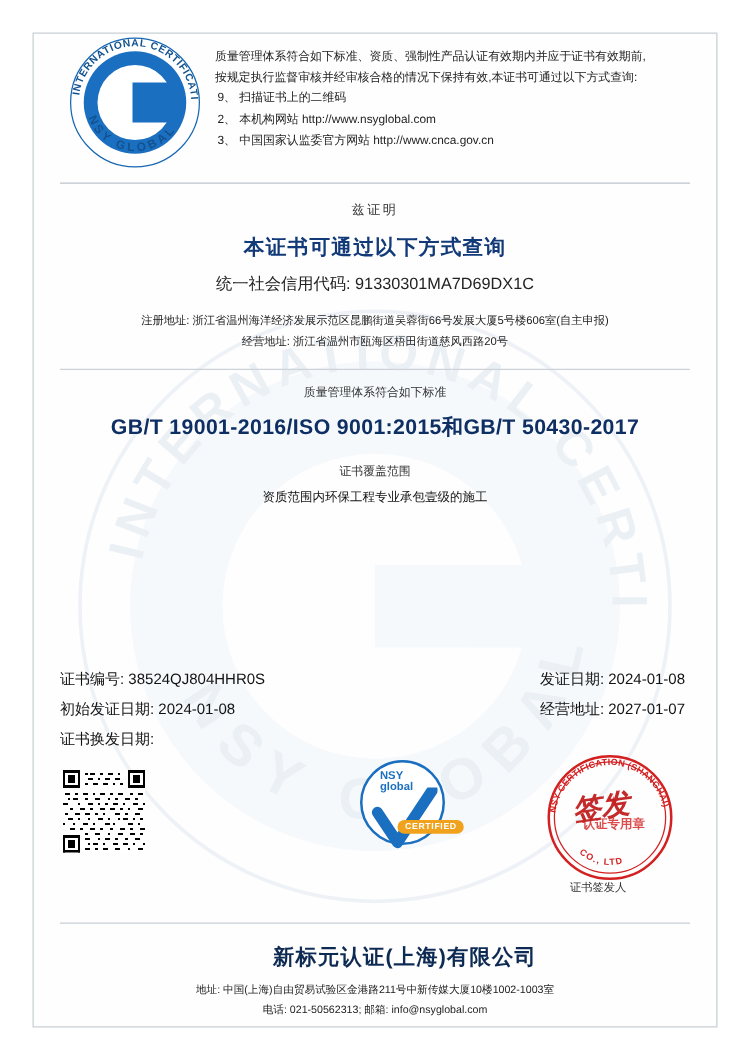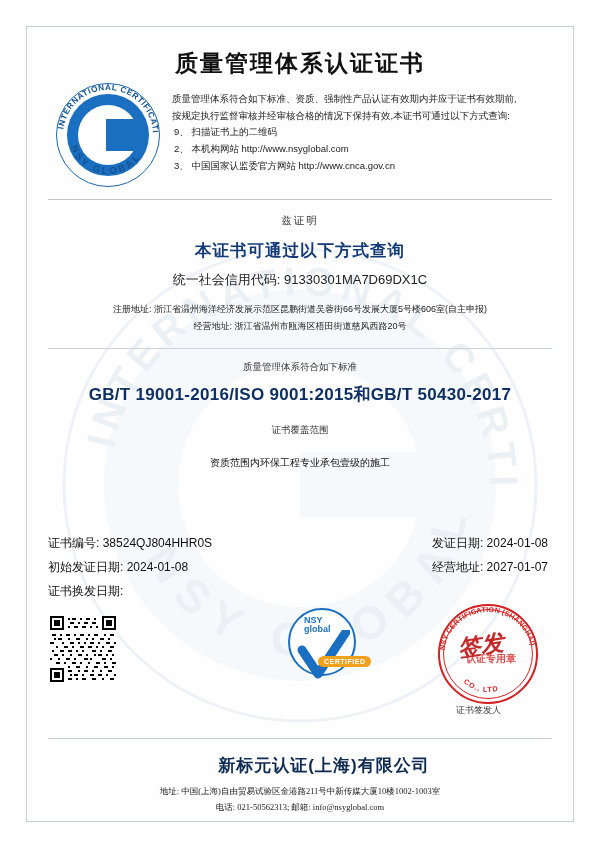--- a/index.html
+++ b/index.html
@@ -121,21 +121,21 @@
   .scope-label {
     text-align: center;
     font-size: 9.5px;
     color: #333;
     margin-top: 18px;
   }
   .scope-text {
     text-align: center;
     font-size: 10px;
     color: #111;
-    margin-top: 19px;
+    margin-top: 7px;
   }
   
   .dates {
     position: absolute;
     left: 0; top: 505px;
     width: 548px;
     padding: 0 22px;
     font-size: 12px;
     color: #111;
   }
@@ -189,21 +189,20 @@
     letter-spacing: 1px;
   }
   .issuer-addr {
     position: absolute;
     left: 0; top: 757px;
     width: 548px;
     text-align: center;
     font-size: 8.5px;
     color: #222;
     line-height: 1.9;
-    font-family: Liberation Serif, serif;
   }
   
   .logo-ring {
     position: absolute; inset: 0;
     border-radius: 50%;
     border: 1.5px solid #1667b3;
     background: #ffffff;
   }
   .logo-inner {
     position: absolute;
@@ -324,21 +323,20 @@
         <textPath href="#wmTop" startOffset="6%">INTERNATIONAL CERTIFICATION</textPath>
       </text>
       <text font-family="Liberation Sans, sans-serif" font-size="46" font-weight="bold" fill="#8fa9c2" letter-spacing="14">
         <textPath href="#wmBot" startOffset="14%">NSY GLOBAL</textPath>
       </text>
     </svg>
   </div>
 
   <div class="content">
 
-    <div class="title">质量管理体系认证证书</div>
 
     <div class="header-row">
       <div class="logo">
         <div class="logo-ring"></div>
         <div class="logo-inner"></div>
         <div class="logo-c"></div>
         <div class="logo-sq"></div>
         <svg class="logo-text" width="104" height="104" viewBox="0 0 104 104">
           <path id="lgTop" d="M 7 52 A 45 45 0 0 1 97 52" fill="none"></path>
           <path id="lgBot" d="M 13 52 A 39 39 0 0 0 91 52" fill="none"></path>

